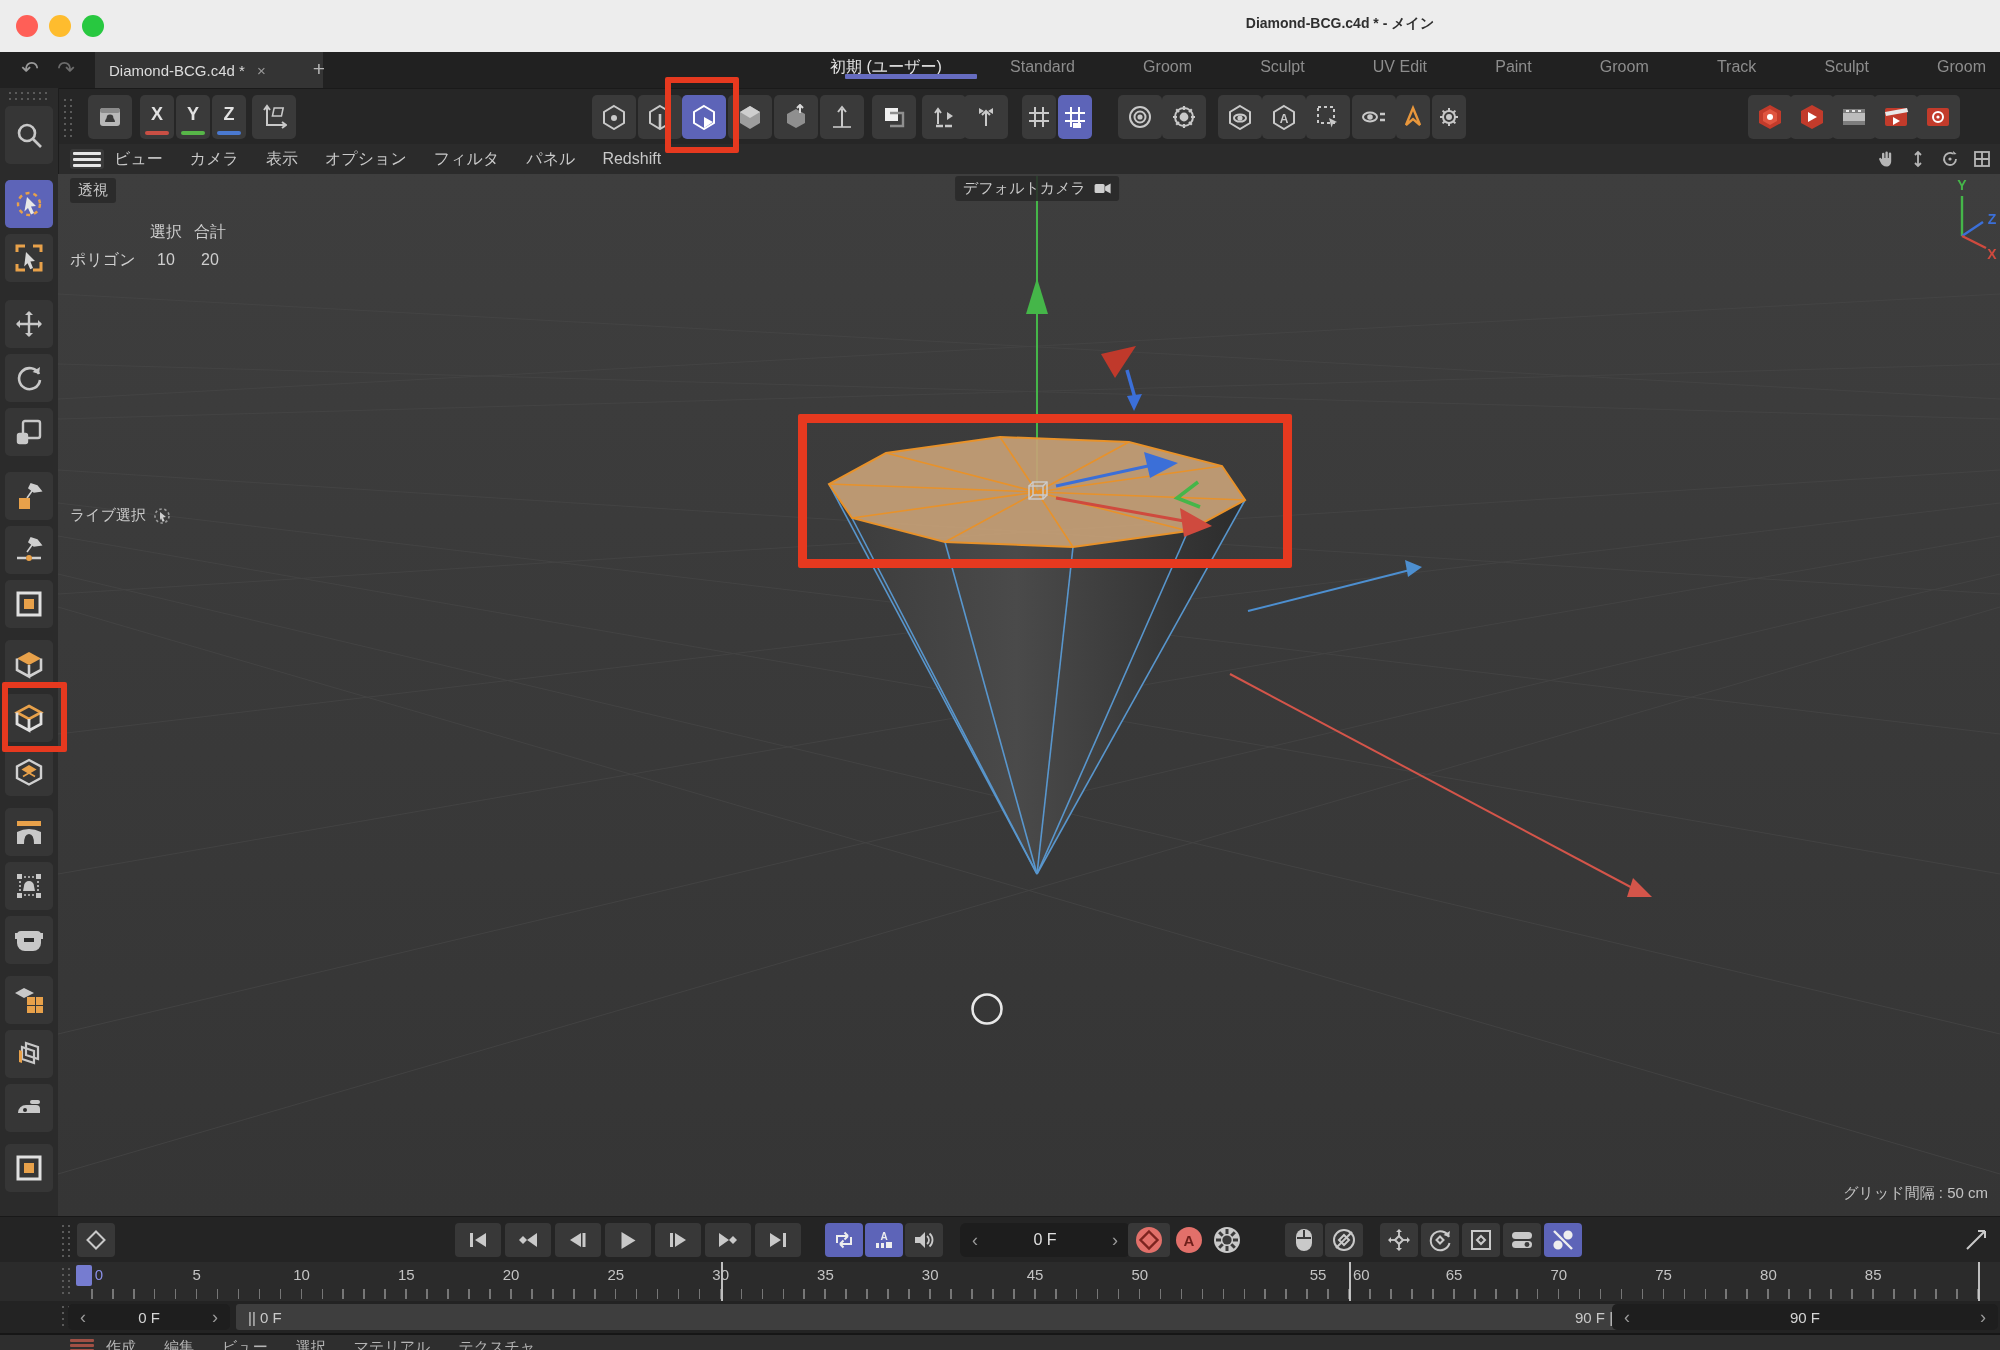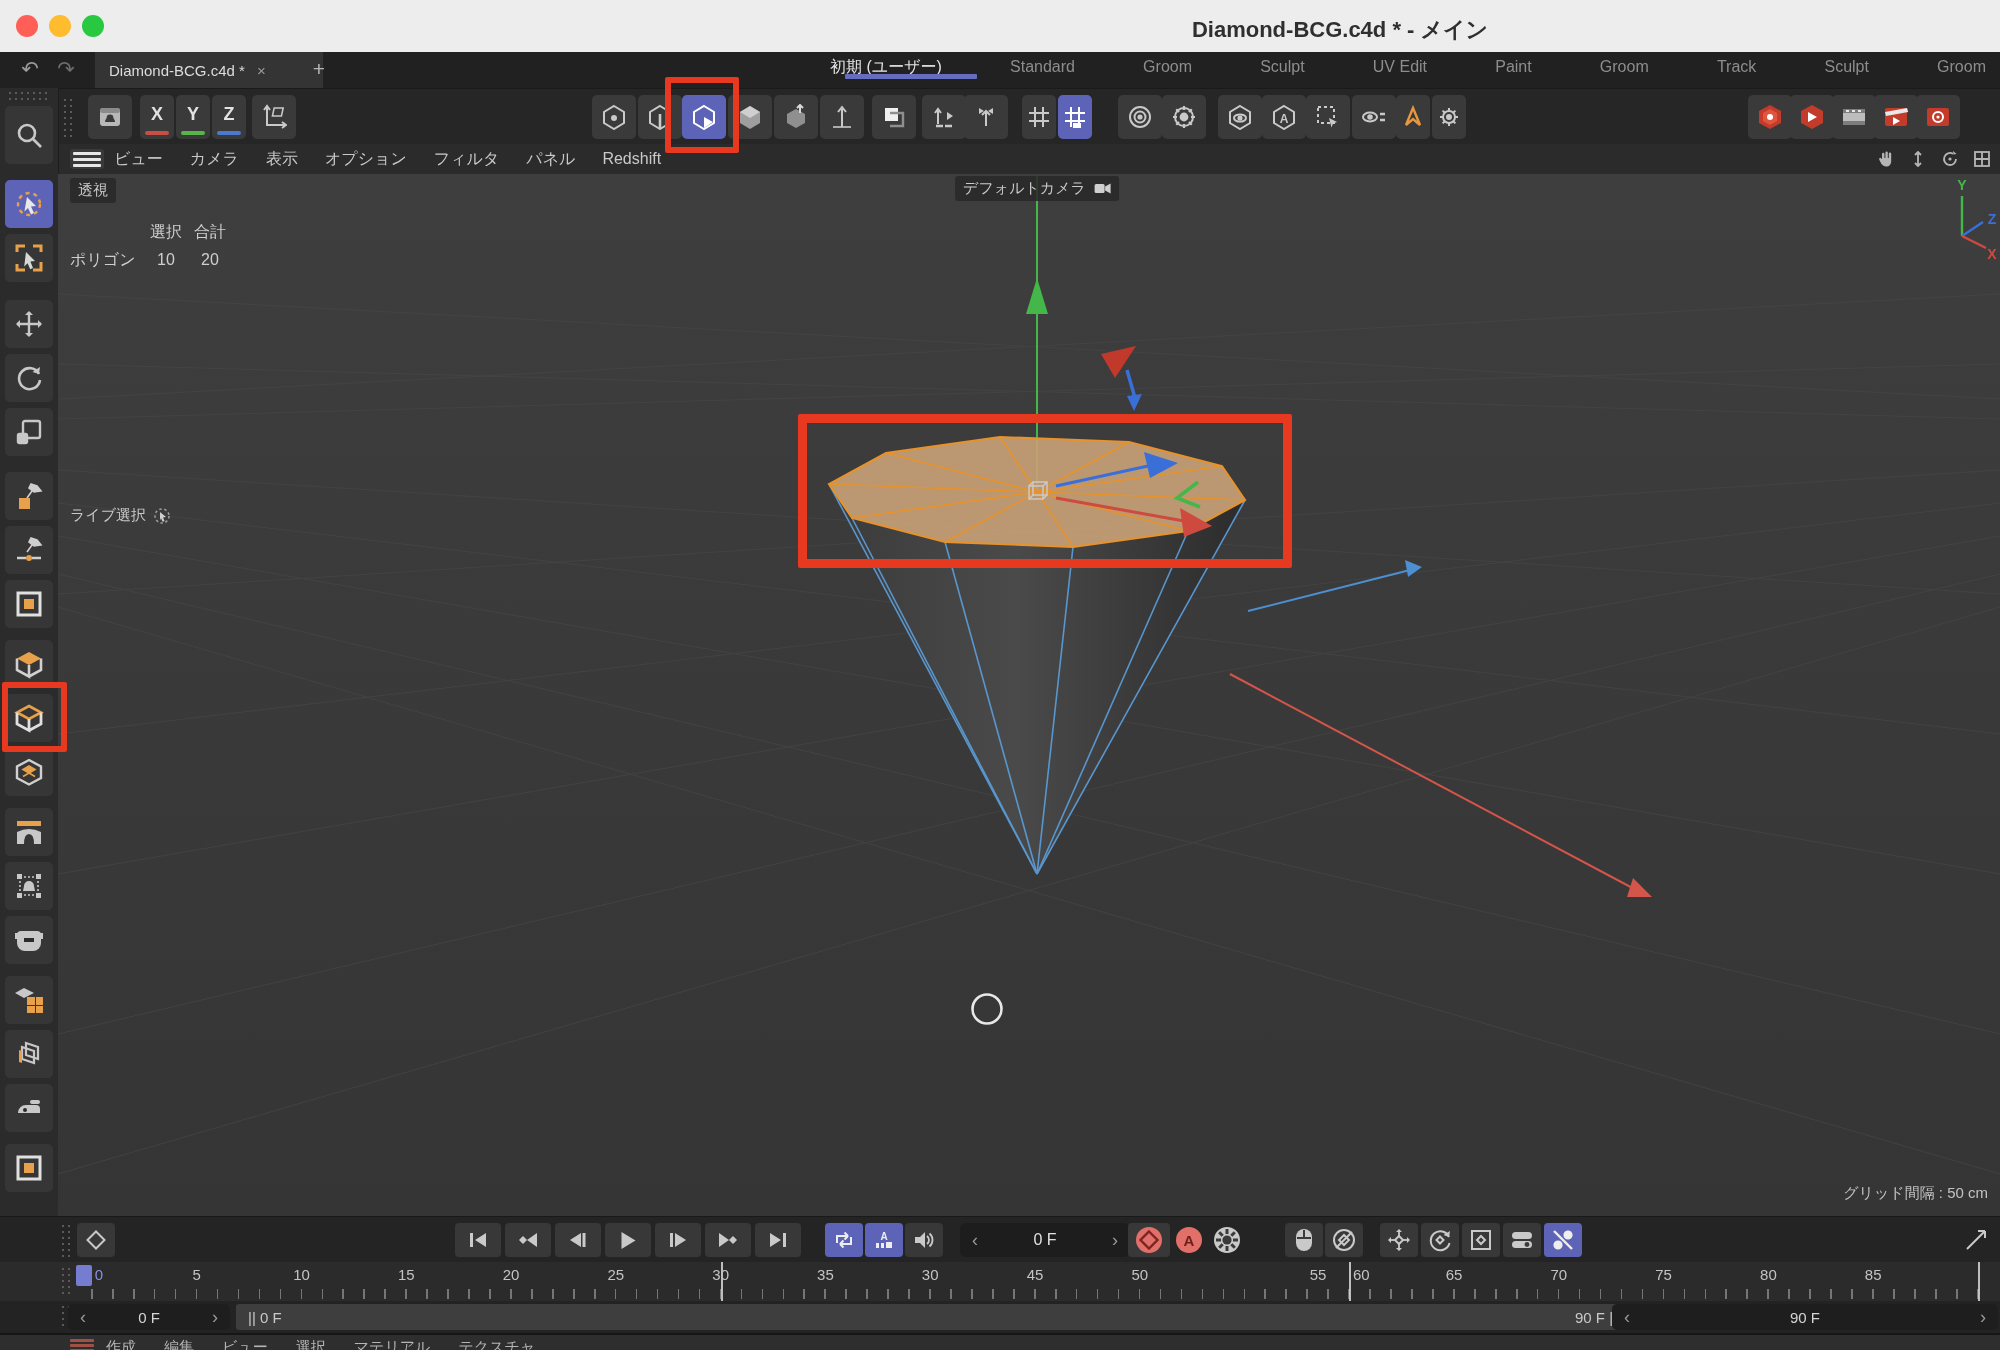--- a/index.html
+++ b/index.html
@@ -2,21 +2,21 @@
 <html><head>
 <meta charset="utf-8">
 <style>
   html,body{margin:0;padding:0}
   body{width:2000px;height:1350px;position:relative;overflow:hidden;background:#333;
        font-family:"Liberation Sans","DejaVu Sans",sans-serif;-webkit-font-smoothing:antialiased}
   .abs{position:absolute}
   
   .titlebar{left:0;top:0;width:2000px;height:52px;background:#ededed;border-bottom:1px solid #c6c6c6}
   .tl{width:22px;height:22px;border-radius:50%;position:absolute;top:15px}
-  .title{position:absolute;left:1340px;top:15px;transform:translateX(-50%);font-size:22px;font-weight:bold;color:#2f2f2f;white-space:nowrap}
+  .title{position:absolute;left:1340px;top:15px;transform:translateX(-50%);font-size:14px;font-weight:bold;color:#2f2f2f;white-space:nowrap}
   
   .tabrow{left:0;top:52px;width:2000px;height:36px;background:#212121}
   .histbtn{position:absolute;top:2px;width:32px;height:30px;display:flex;align-items:center;justify-content:center;font-size:21px;color:#9a9a9a}
   .doc-tab{position:absolute;left:95px;top:0;height:36px;min-width:200px;padding:0 14px;background:#343434;color:#dcdcdc;
            display:flex;align-items:center;gap:12px;font-size:15px}
   .doc-tab .x{color:#9a9a9a;font-size:15px}
   .addtab{position:absolute;left:306px;top:4px;width:26px;height:26px;display:flex;align-items:center;justify-content:center;color:#b5b5b5;font-size:21px}
   .layout-tabs{position:absolute;left:830px;right:14px;top:0;height:30px;display:flex;justify-content:space-between;align-items:center}
   .layout{font-size:16px;color:#8d8d8d;white-space:nowrap}
   .layout.active{color:#e5e5e5}

